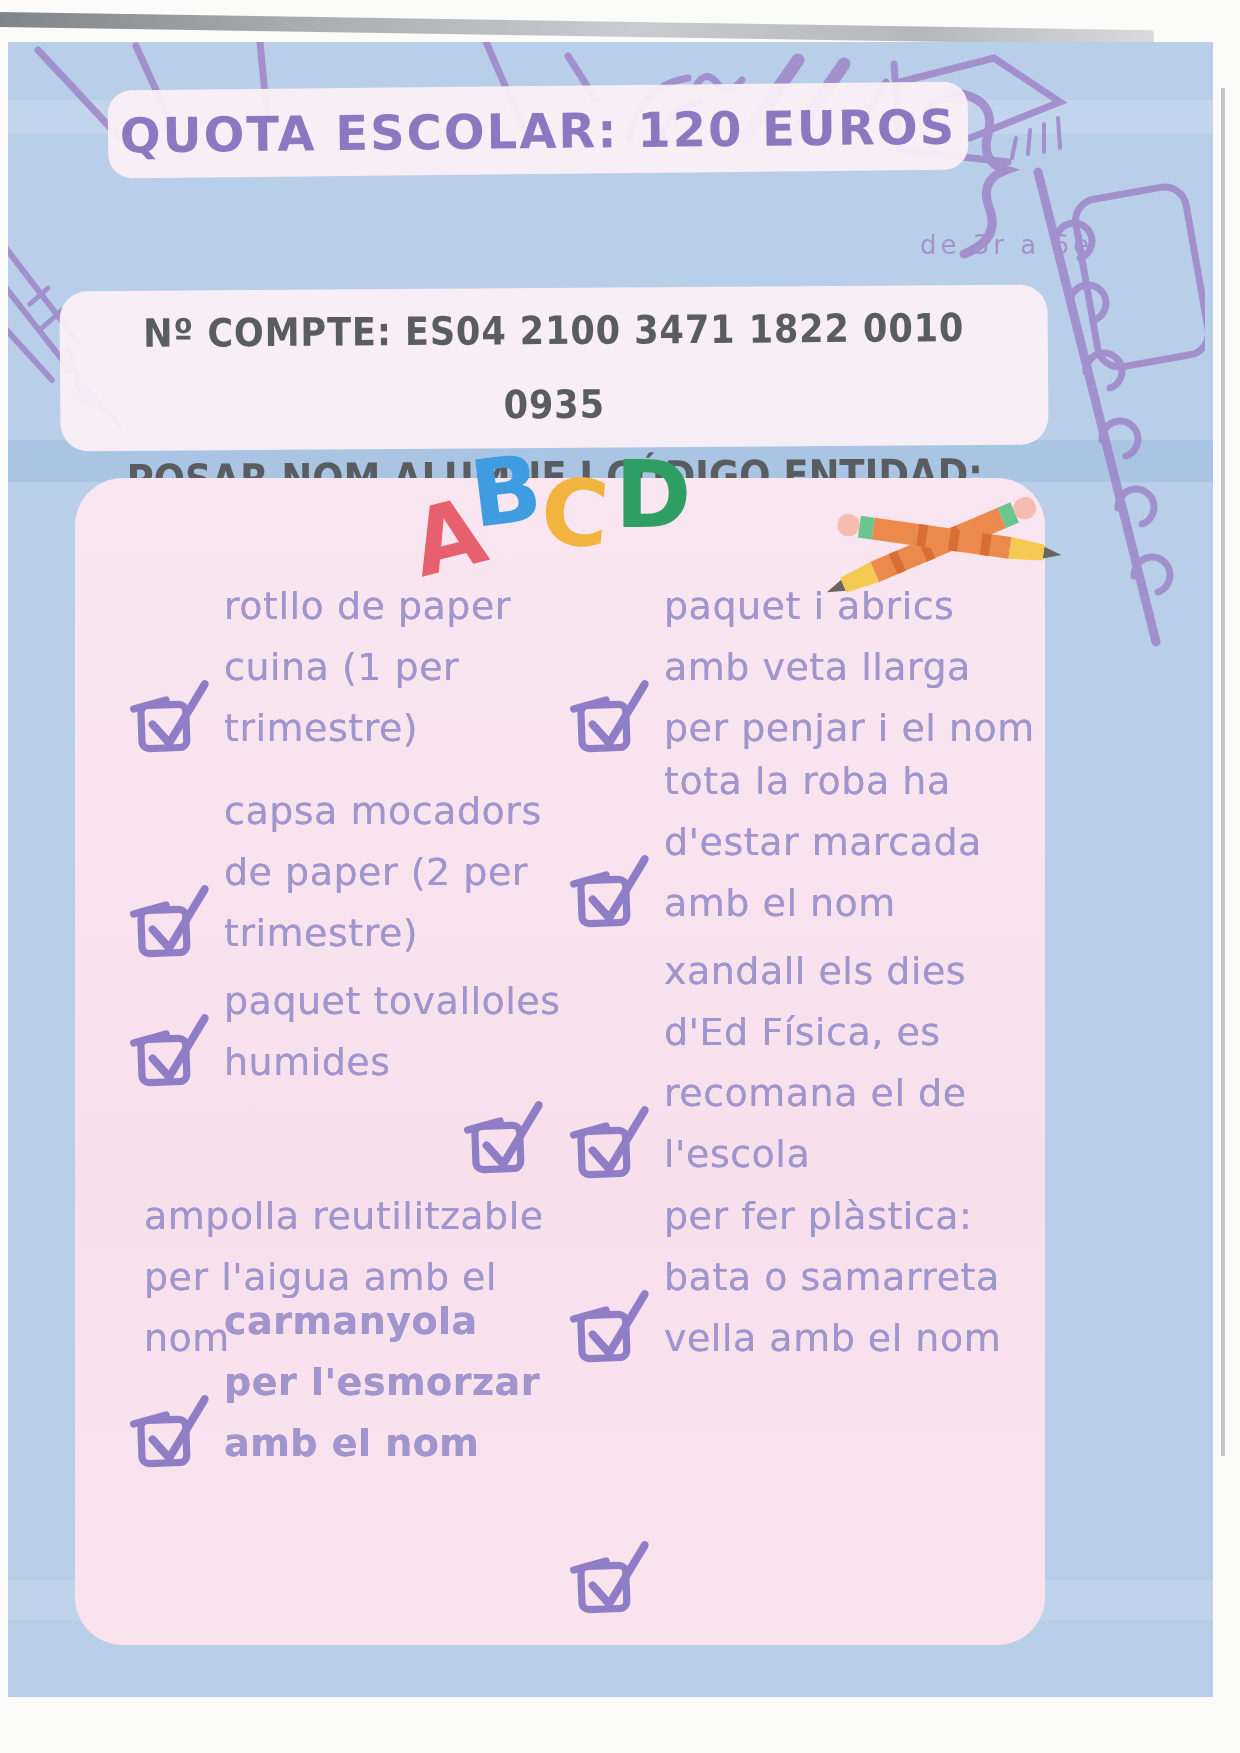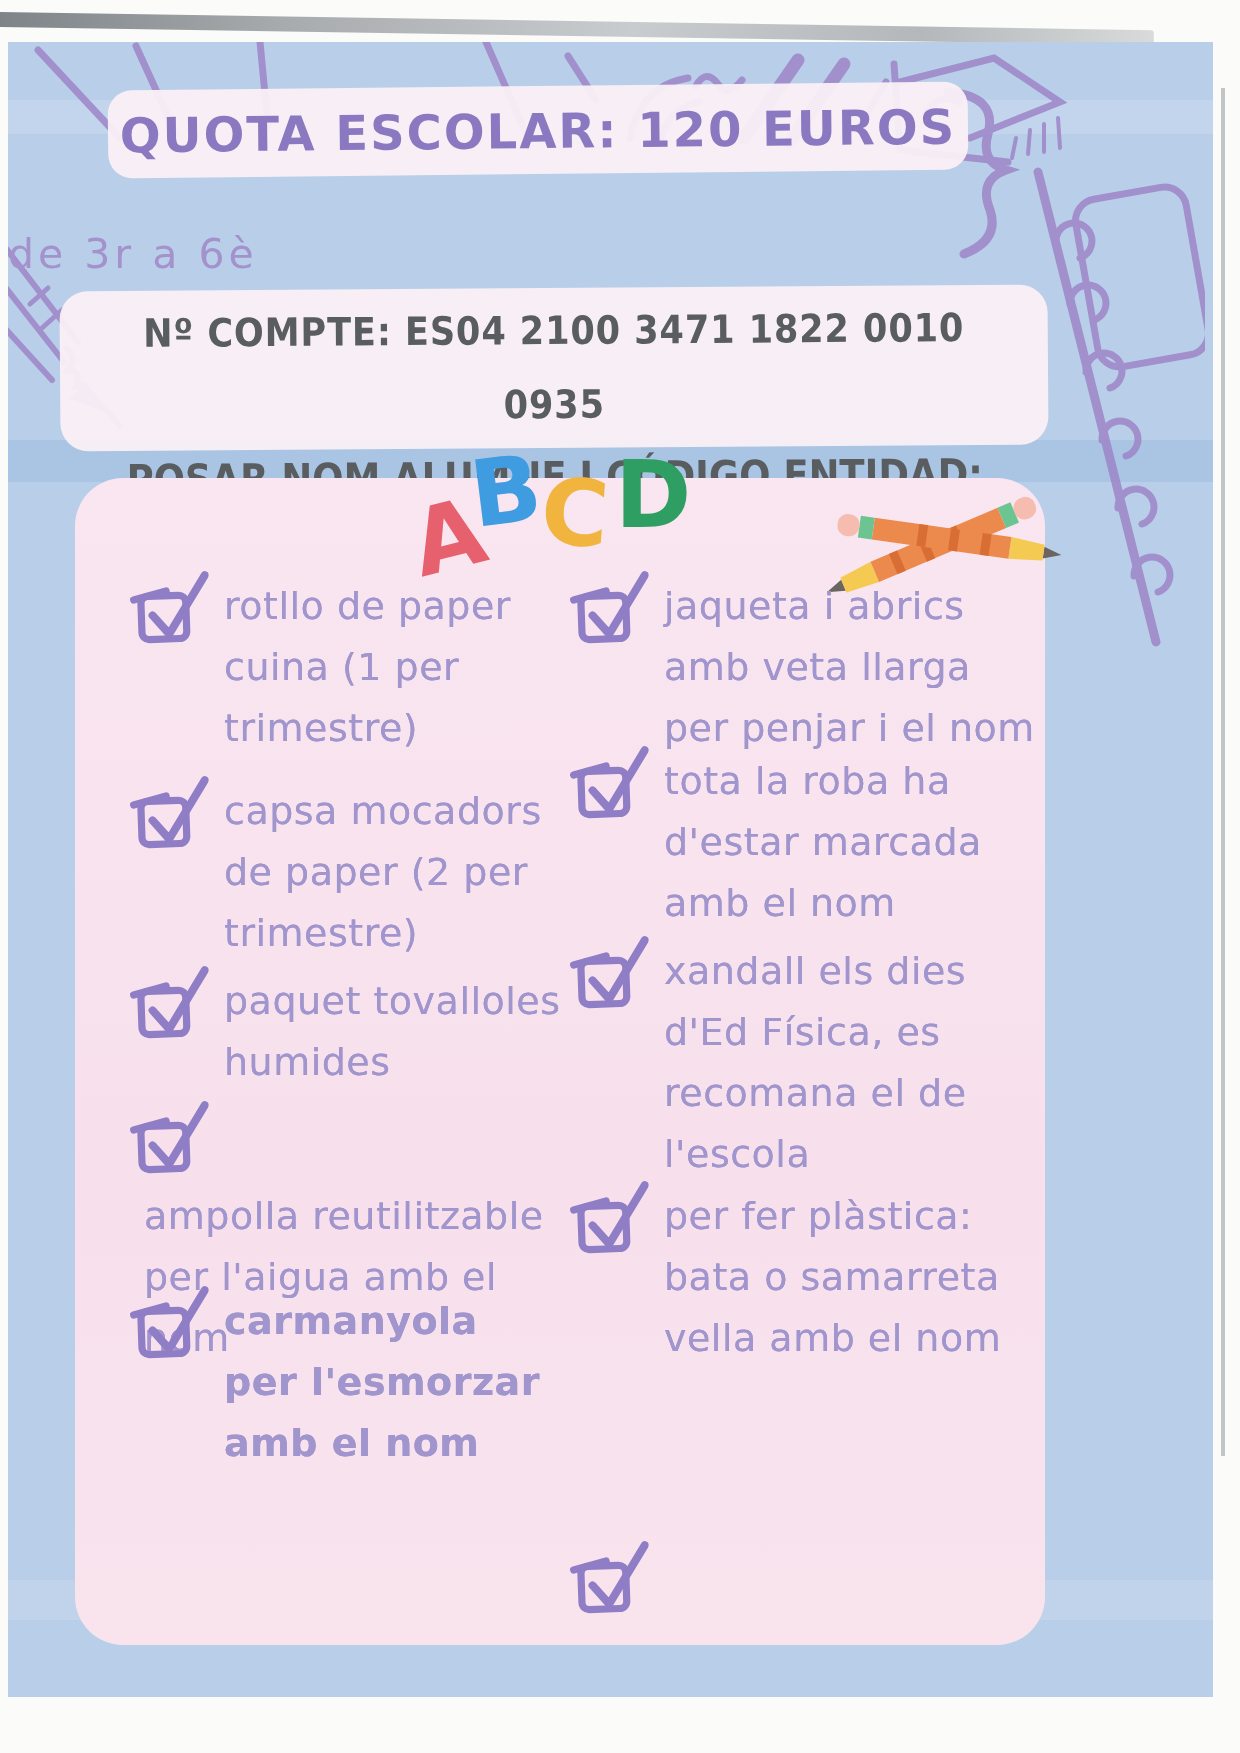--- a/index.html
+++ b/index.html
@@ -54,21 +54,21 @@
     color: #8a79c1;
   }
   .subtitle-pill { left: 40px; top: 128px; width: 968px; height: 56px; border-radius: 18px; }
   .subtitle-text {
     width: 100%; height: 56px; line-height: 58px; text-align: center;
     font-size: 29px; font-weight: bold; letter-spacing: 0px;
     color: #8f7ec4; transform: scaleX(0.97);
   }
   .grade-text {
     position: absolute; left: 0; right: 120px; top: 188px;
-    text-align: left; font-size: 41px; letter-spacing: 4px;
+    text-align: right; font-size: 26px; letter-spacing: 4px;
     color: #a392cc;
   }
   .account-pill { left: 52px; top: 246px; width: 988px; height: 160px; border-radius: 28px; transform: rotate(-0.4deg); }
   .account-line, .instruction-line {
     width: 100%; text-align: center; font-weight: bold; color: #595d60;
     transform: scaleX(0.9);
   }
   .account-line { font-size: 39px; line-height: 74px; margin-top: 6px; letter-spacing: 1px; }
   .instruction-line { font-size: 41px; line-height: 70px; letter-spacing: 0px; }
 
@@ -85,21 +85,21 @@
   .letter-a { left: 338px; top: 14px; color: #e7606e; transform: rotate(-14deg); }
   .letter-b { left: 396px; top: -32px; color: #3f9ce0; transform: rotate(-7deg); }
   .letter-c { left: 466px; top: -10px; color: #f0b43f; transform: rotate(4deg); }
   .letter-d { left: 540px; top: -28px; color: #2f9e62; transform: rotate(0deg); }
 
   .pencils { position: absolute; left: 660px; top: -45px; }
 
   
   .item {
     position: absolute;
-    display: flex; align-items: flex-start;
+    display: flex; align-items: flex-end;
   }
   .cb {
     width: 80px; height: 80px; flex: 0 0 80px;
     color: #8f7ec6;
     transform: rotate(-2deg);
   }
   .item-text {
     margin-left: 14px; margin-top: 6px;
     font-size: 38px; line-height: 61px; letter-spacing: 0.5px;
     color: #a195ce;
@@ -258,21 +258,21 @@
         </svg>
       <div class="item-text">carmanyola
 per l'esmorzar
 amb el nom</div>
     </div>
 
     <div class="item r1">
       <svg class="cb">
           <use href="#cbox"></use>
         </svg>
-      <div class="item-text">jaqueta i abrics
+      <div class="item-text">paquet i abrics
 amb veta llarga
 per penjar i el nom</div>
     </div>
     <div class="item r2">
       <svg class="cb">
           <use href="#cbox"></use>
         </svg>
       <div class="item-text">tota la roba ha
 d'estar marcada
 amb el nom</div>

